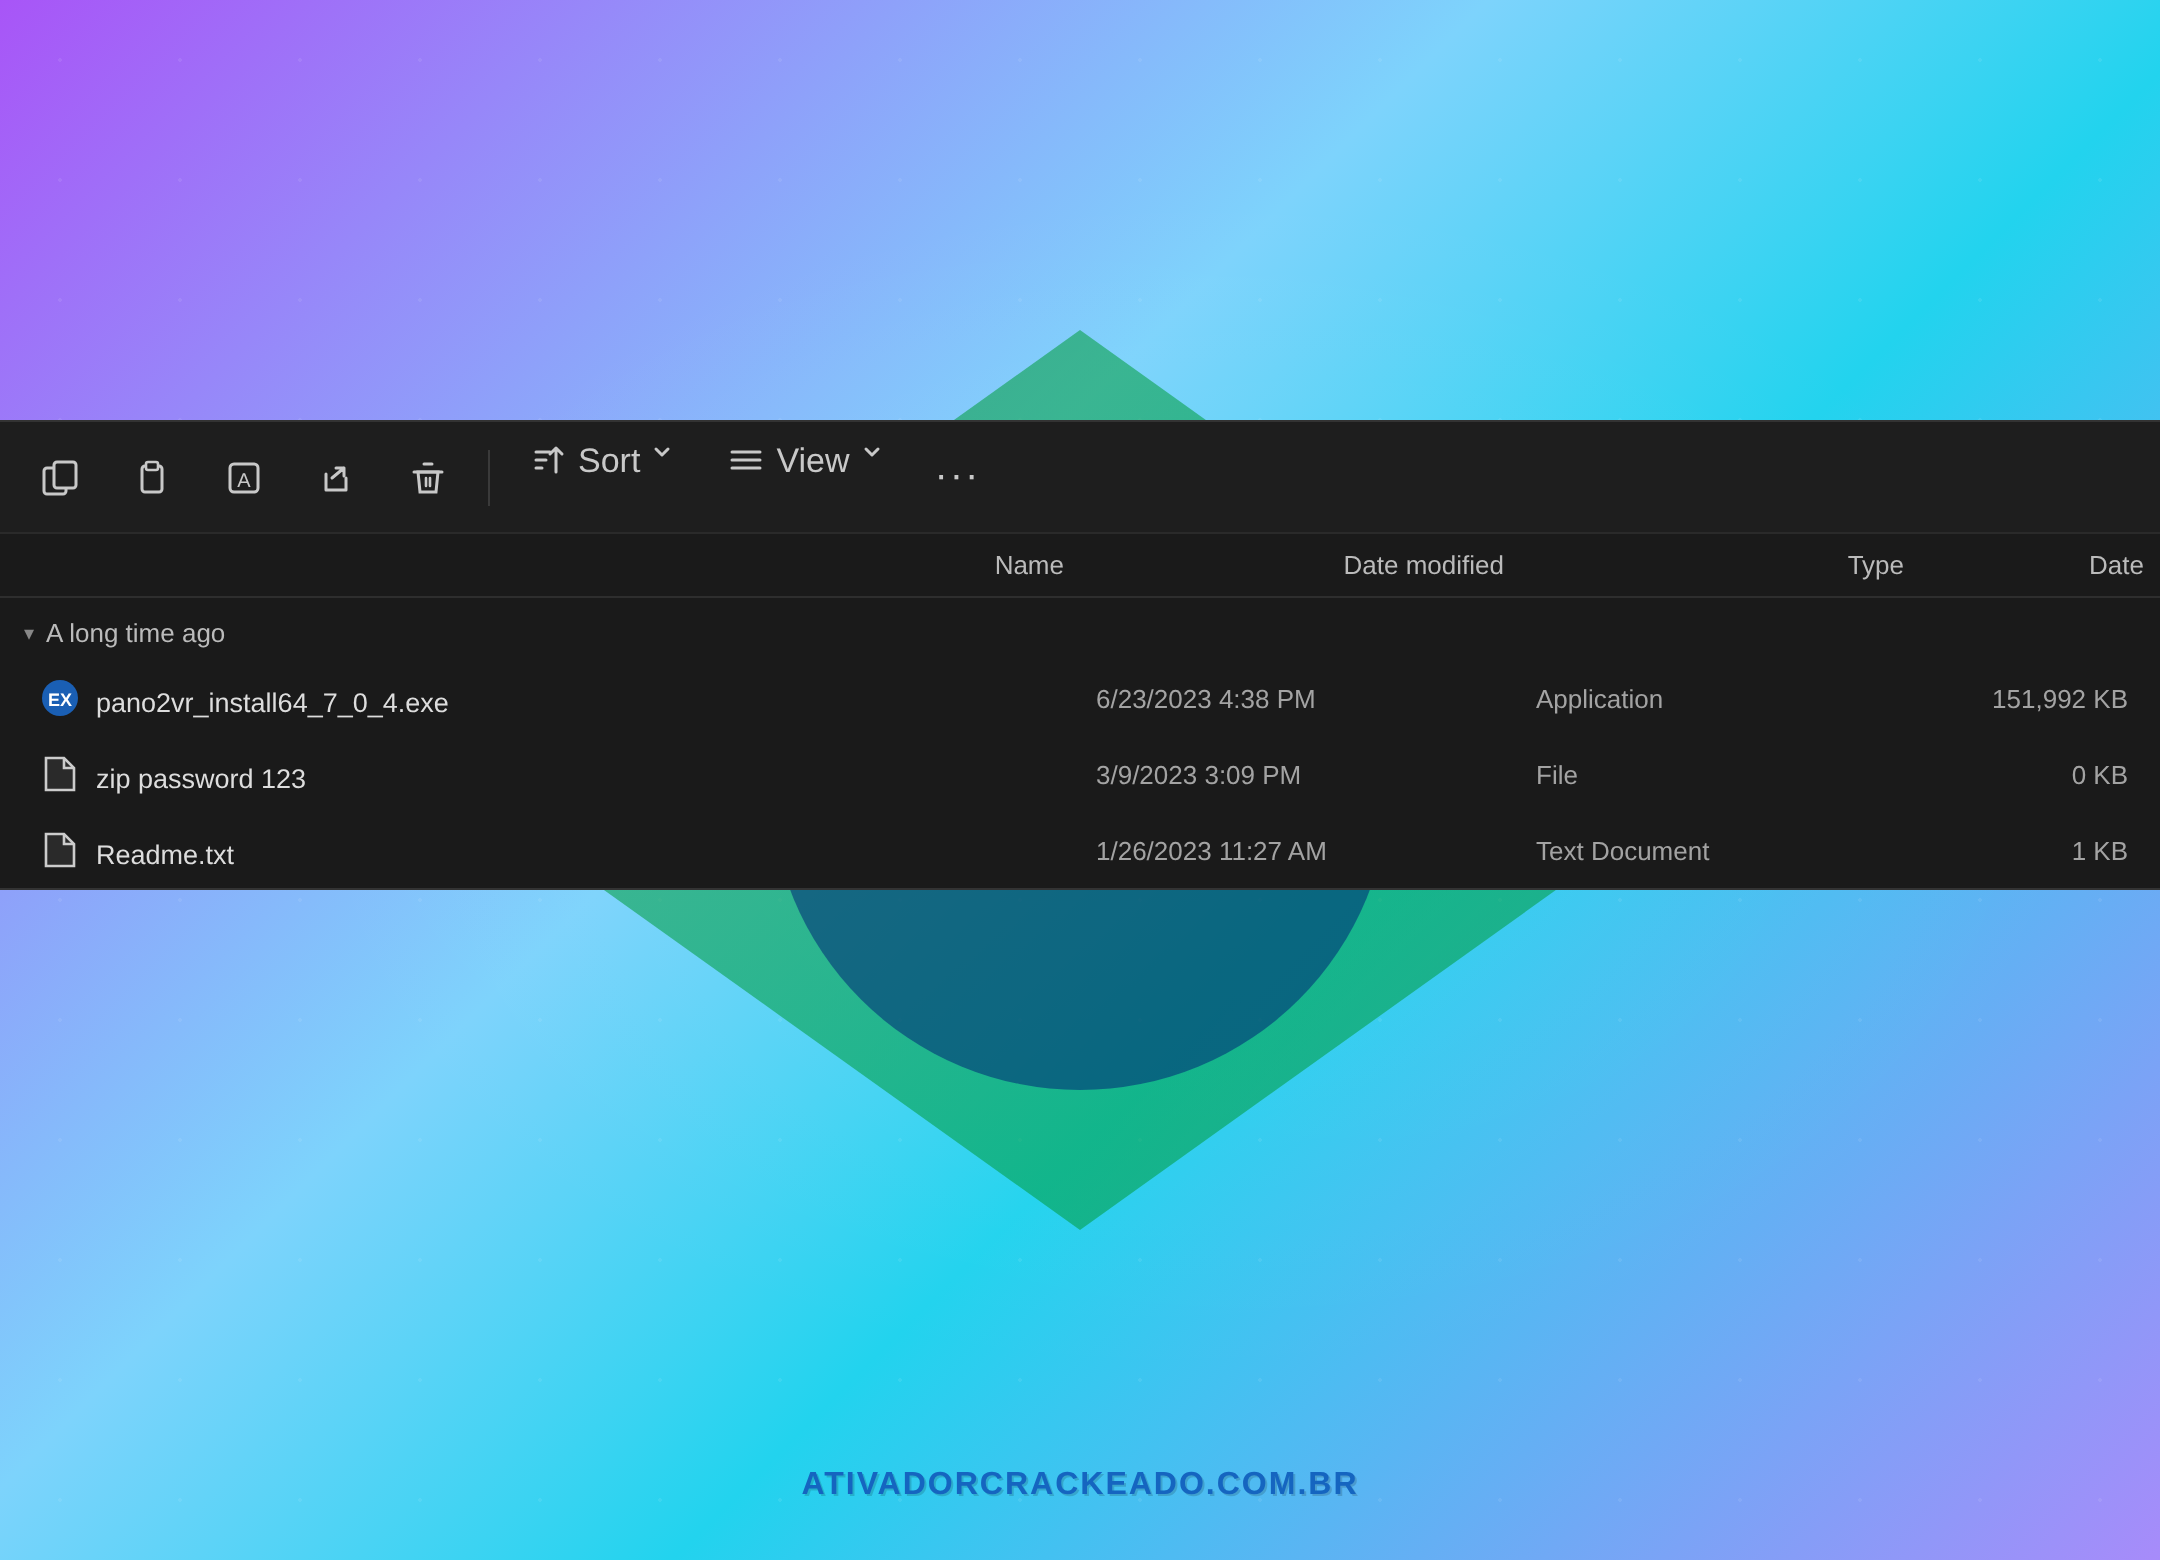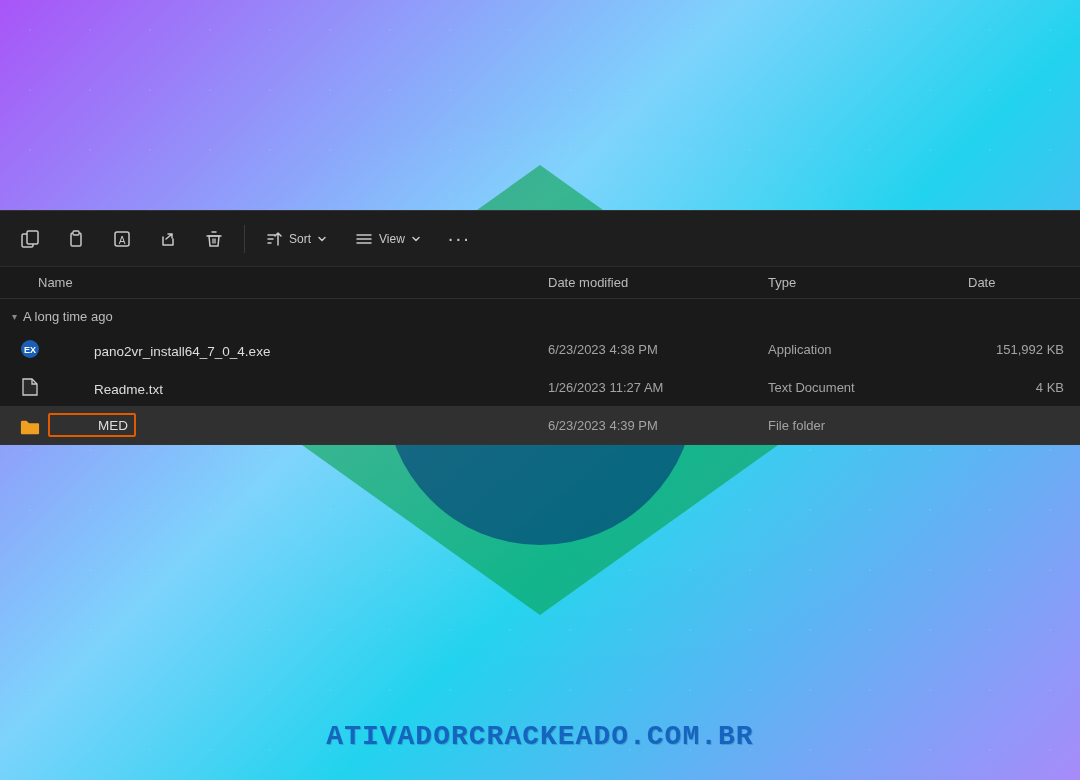--- a/index.html
+++ b/index.html
@@ -127,24 +127,24 @@
       gap: 2px;
     }
 
     .toolbar-btn-text {
       height: 36px;
       background: transparent;
       border: none;
       border-radius: 6px;
       color: #c8c8c8;
       display: flex;
-      align-items: center;
+      align-items: flex-start;
       justify-content: center;
       cursor: pointer;
-      font-size: 12px;
+      font-size: 17px;
       padding: 0 12px;
       gap: 6px;
       transition: background 0.15s;
     }
 
     .toolbar-btn-text svg {
       flex-shrink: 0;
     }
 
     .more-btn {
@@ -168,20 +168,21 @@
       background: #1a1a1a;
     }
 
     
     .col-header {
       display: grid;
       grid-template-columns: 1fr 220px 200px 120px;
       padding: 6px 0 6px 10px;
       border-bottom: 1px solid #2e2e2e;
       background: #1a1a1a;
+      text-align: right;
     }
 
     .col-header-cell {
       font-size: 13px;
       color: #bbb;
       padding: 2px 8px;
       cursor: pointer;
       user-select: none;
     }
 
@@ -232,21 +233,20 @@
       justify-content: center;
       font-size: 16px;
     }
 
     .file-name-text {
       font-size: 13.5px;
       color: #ddd;
       white-space: nowrap;
       overflow: hidden;
       text-overflow: ellipsis;
-      margin-left: 46px;
     }
 
     .file-cell {
       font-size: 13px;
       color: #a3a3a3;
       padding: 0 8px;
     }
 
     .file-cell.size {
       text-align: right;
@@ -257,25 +257,25 @@
     .watermark {
       position: absolute;
       bottom: 28px;
       left: 0;
       right: 0;
       text-align: center;
       z-index: 10;
     }
 
     .watermark-text {
-      font-size: 28px;
+      font-size: 16px;
       font-weight: 900;
       color: #1565c0;
       letter-spacing: 1px;
-      font-family: Liberation Mono, monospace;
+      font-family: Liberation Sans, sans-serif;
       text-shadow: 1px 1px 0 rgba(0,0,0,0.15);
     }
 
     
     .file-row.med-selected {
       background: rgba(200,200,200,0.13);
     }
 
     .med-name-box {
       display: inline-block;
@@ -394,40 +394,39 @@
       <div class="file-cell size">151,992 KB</div>
     </div>
         <div class="file-row">
       <div class="file-name-cell">
         <span class="file-icon">
               <svg width="18" height="20" viewBox="0 0 18 20" fill="none" xmlns="http://www.w3.org/2000/svg">
         <path d="M2 2 L11 2 L16 7 L16 18 L2 18 Z" stroke="#ccc" stroke-width="1.3" fill="#2a2a2a"></path>
         <path d="M11 2 L11 7 L16 7" stroke="#ccc" stroke-width="1.3" fill="none"></path>
       </svg>
             </span>
+        <span class="file-name-text">zip password 123</span>
+      </div>
+      <div class="file-cell">3/9/2023 3:09 PM</div>
+      <div class="file-cell">File</div>
+      <div class="file-cell size">0 KB</div>
+    </div>
+        <div class="file-row">
+      <div class="file-name-cell">
+        <span class="file-icon">
+              <svg width="18" height="20" viewBox="0 0 18 20" fill="none" xmlns="http://www.w3.org/2000/svg">
+        <path d="M2 2 L11 2 L16 7 L16 18 L2 18 Z" stroke="#ccc" stroke-width="1.3" fill="#2a2a2a"></path>
+        <path d="M11 2 L11 7 L16 7" stroke="#ccc" stroke-width="1.3" fill="none"></path>
+      </svg>
+            </span>
         <span class="file-name-text">Readme.txt</span>
       </div>
       <div class="file-cell">1/26/2023 11:27 AM</div>
       <div class="file-cell">Text Document</div>
-      <div class="file-cell size">4 KB</div>
-    </div>
-        <div class="file-row med-selected">
-      <div class="file-name-cell">
-        <span class="file-icon">
-              <svg width="22" height="18" viewBox="0 0 22 18" fill="none" xmlns="http://www.w3.org/2000/svg">
-        <path d="M1 4 L1 16 Q1 17 2 17 L20 17 Q21 17 21 16 L21 6 Q21 5 20 5 L10 5 L8 3 Q7.5 2 7 2 L2 2 Q1 2 1 4 Z" fill="#f0a020"></path>
-      </svg>
-            </span>
-        <span class="med-name-box">
-        <span class="file-name-text">MED</span>
-      </span>
-      </div>
-      <div class="file-cell">6/23/2023 4:39 PM</div>
-      <div class="file-cell">File folder</div>
-      <div class="file-cell size"></div>
+      <div class="file-cell size">1 KB</div>
     </div>
       </div>
 
   </div>
 </div>
 
 <div class="watermark">
   <span class="watermark-text">ATIVADORCRACKEADO.COM.BR</span>
 </div>
 

